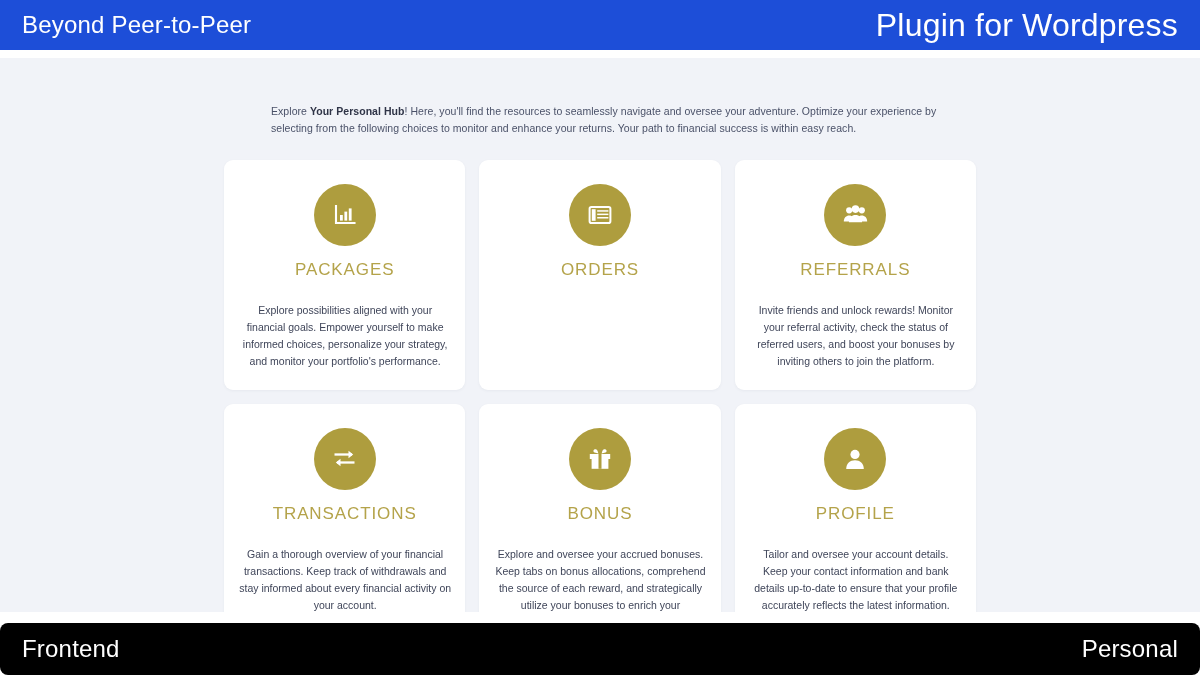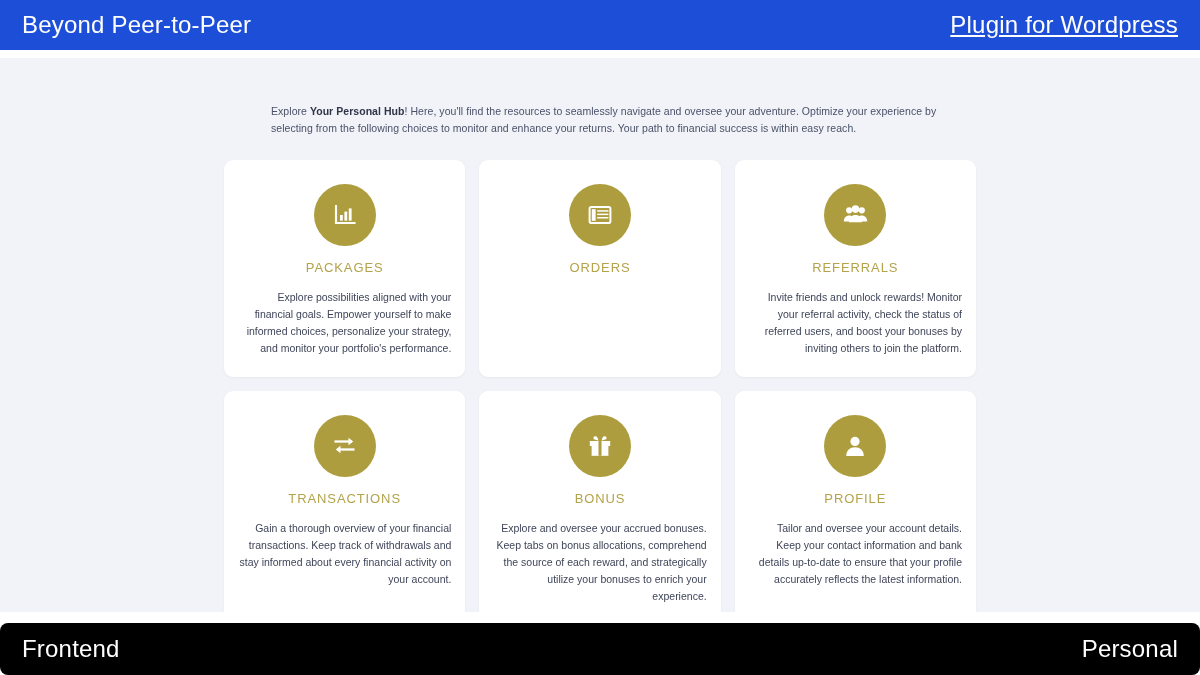--- a/index.html
+++ b/index.html
@@ -29,25 +29,24 @@
     justify-content: space-between;
     padding: 0 22px;
   }
   .topbar-title {
     font-size: 24px;
     font-weight: 400;
     letter-spacing: 0.2px;
     line-height: 1;
   }
   .topbar-right {
-    font-size: 24px;
+    font-size: 32px;
     font-weight: 400;
     letter-spacing: 0.2px;
     line-height: 1;
-    text-decoration: underline;
   }
 
   
   .strip-top {
     height: 8px;
     flex: 0 0 8px;
     background: #ffffff;
   }
 
   
@@ -100,33 +99,33 @@
     background: #ae9d3e;
     display: flex;
     align-items: center;
     justify-content: center;
     flex: 0 0 62px;
   }
   .icon-circle svg { display: block; }
 
   .card-title {
     margin-top: 14px;
-    font-size: 13px;
+    font-size: 17px;
     font-weight: 400;
     letter-spacing: 0.9px;
     color: #b4a34a;
     text-align: center;
   }
 
   .card-body {
-    margin-top: 14px;
+    margin-top: 22px;
     font-size: 10.5px;
     line-height: 1.62;
     color: #3f4559;
-    text-align: right;
+    text-align: center;
     align-self: stretch;
     padding: 0 0 0 1px;
   }
 
   
   .strip-bottom {
     height: 11px;
     flex: 0 0 11px;
     background: #ffffff;
   }

